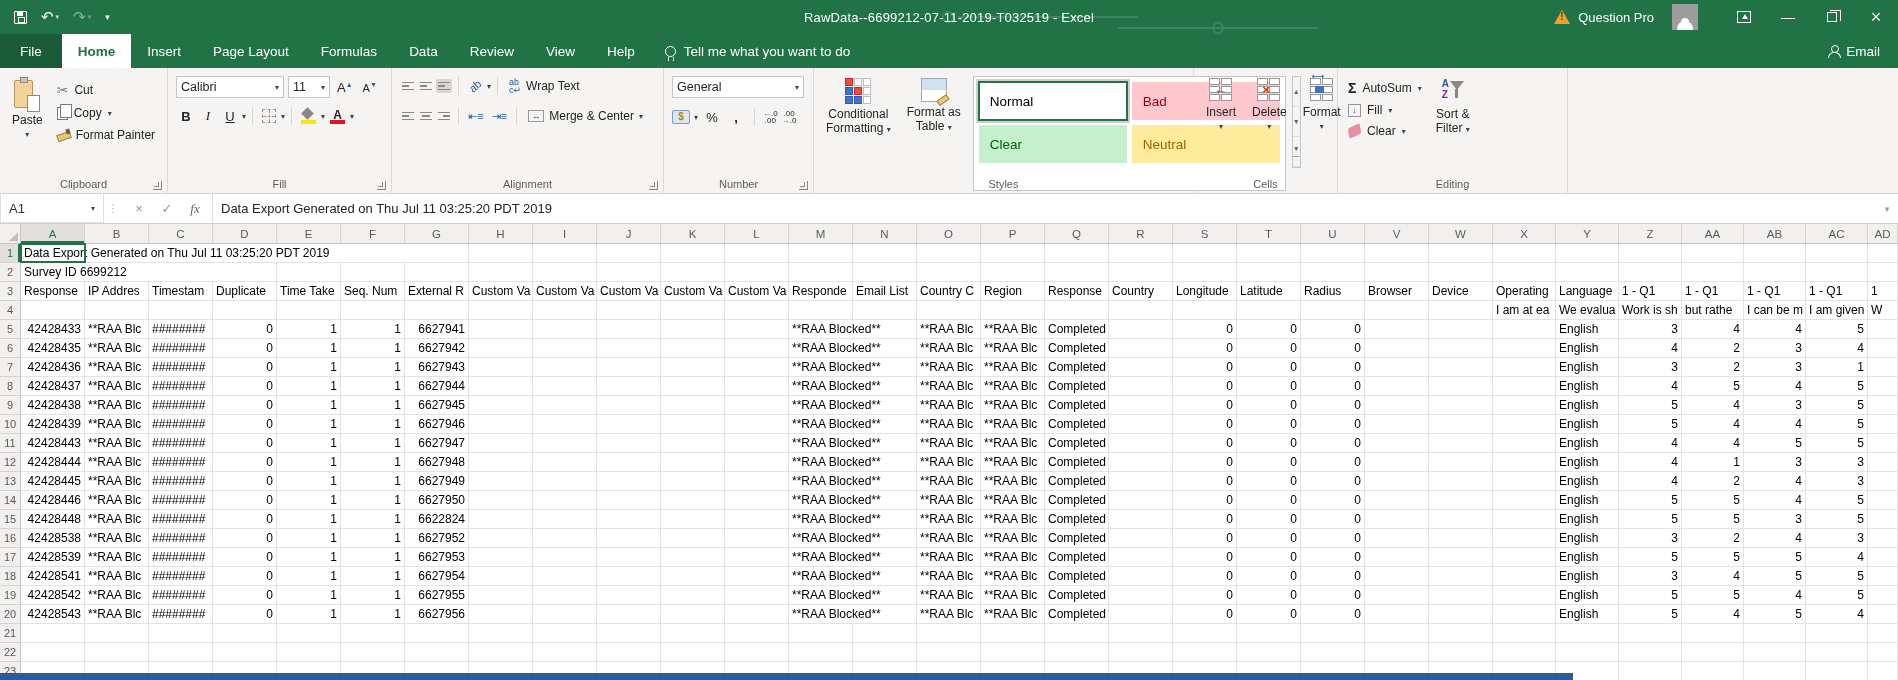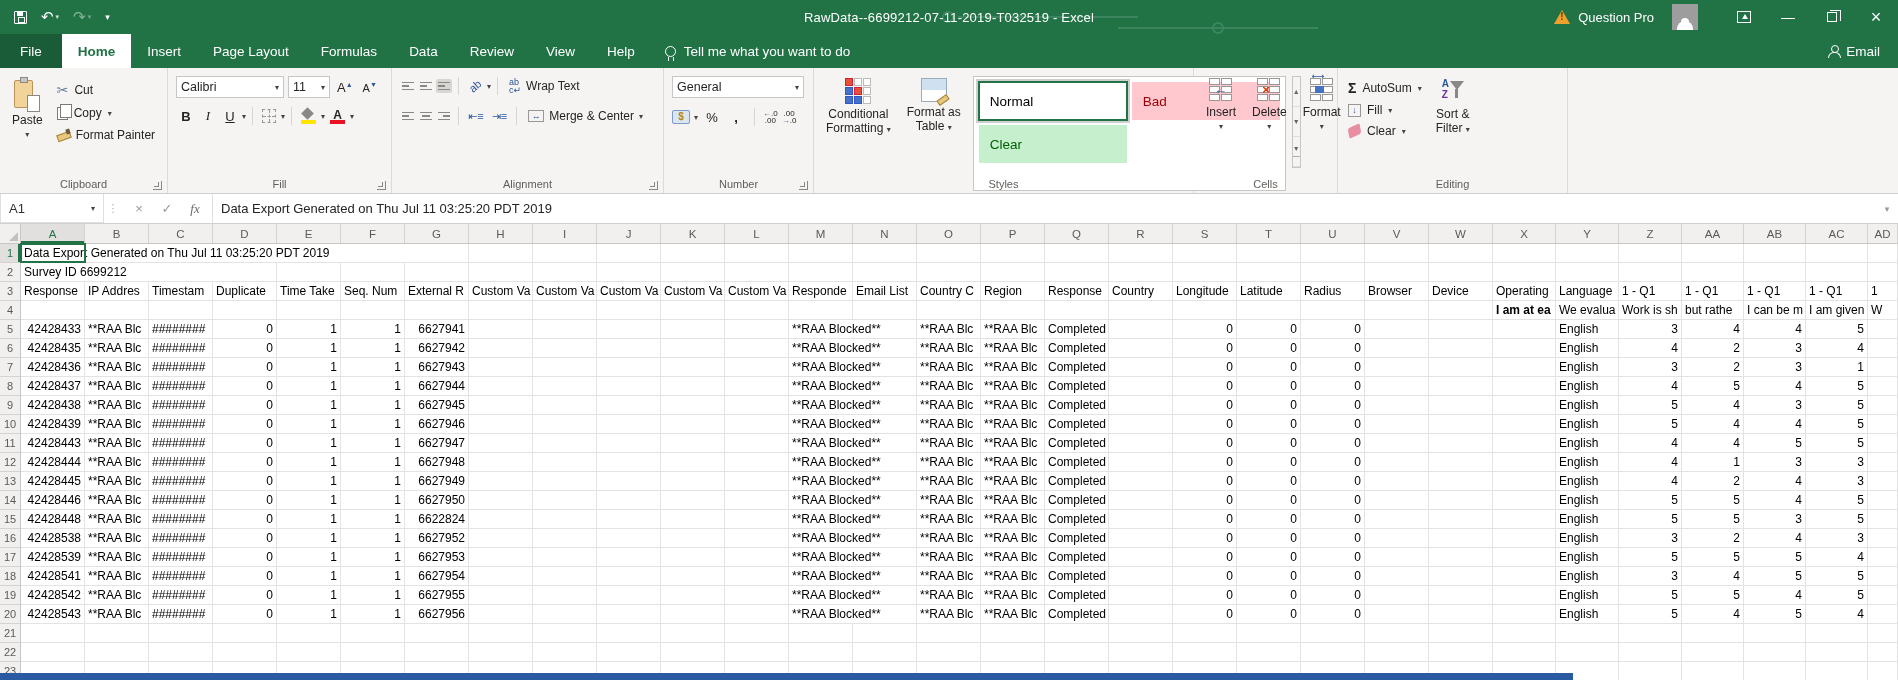--- a/index.html
+++ b/index.html
@@ -399,20 +399,21 @@
           <span class="btn-txt two-line"><span>Conditional</span><br><span>Formatting</span> <span class="caret">▾</span></span>
         </div>
         <div class="bigbtn">
           <span class="fat-icon"></span>
           <span class="btn-txt two-line"><span>Format as</span><br><span>Table</span> <span class="caret">▾</span></span>
         </div>
         <div class="gallery" id="style-gallery">
             <div class="style-item selected" style="background: rgb(255, 255, 255); color: rgb(0, 0, 0);">Normal</div>
             <div class="style-item" style="background: rgb(255, 199, 206); color: rgb(156, 0, 6);">Bad</div>
             <div class="style-item" style="background: rgb(198, 239, 206); color: rgb(0, 97, 0);">Clear</div>
+            <div class="style-item" style="background: rgb(255, 235, 156); color: rgb(156, 101, 0);">Neutral</div>
           </div>
         <div class="gal-scroll">
           <div>▲</div>
           <div>▼</div>
           <div>▼<br>—</div>
         </div>
       </div>
       <div class="rlabel">Styles</div>
     </div>
 
@@ -654,21 +655,21 @@
           <div class="cell" style="width: 64px;"></div>
           <div class="cell" style="width: 64px;"></div>
           <div class="cell" style="width: 64px;"></div>
           <div class="cell" style="width: 64px;"></div>
           <div class="cell" style="width: 64px;"></div>
           <div class="cell" style="width: 64px;"></div>
           <div class="cell" style="width: 64px;"></div>
           <div class="cell" style="width: 64px;"></div>
           <div class="cell" style="width: 64px;"></div>
           <div class="cell" style="width: 64px;"></div>
-          <div class="cell" style="width: 63px; font-weight: bold;">I am at ea</div>
+          <div class="cell" style="width: 63px;">I am at ea</div>
           <div class="cell" style="width: 63px;">We evalua</div>
           <div class="cell" style="width: 63px;">Work is sh</div>
           <div class="cell" style="width: 62px;">but rathe</div>
           <div class="cell" style="width: 62px;">I can be m</div>
           <div class="cell" style="width: 62px;">I am given</div>
           <div class="cell" style="width: 30px;">W</div>
         </div>
         <div class="gridrow">
           <div class="rownum">5</div>
           <div class="cell num" style="width: 64px;">42428433</div>

